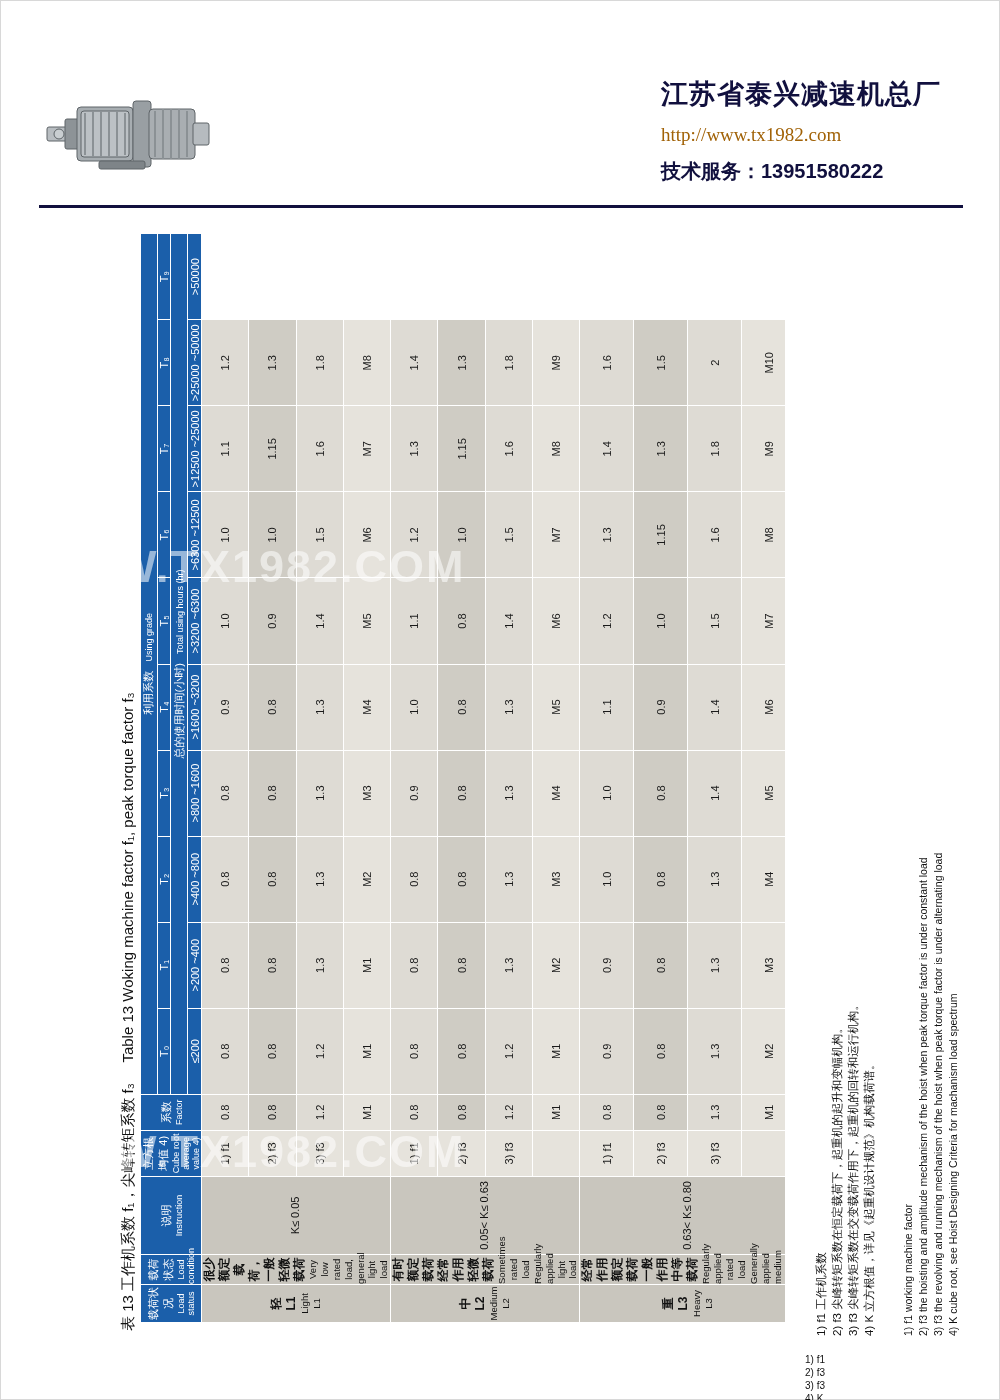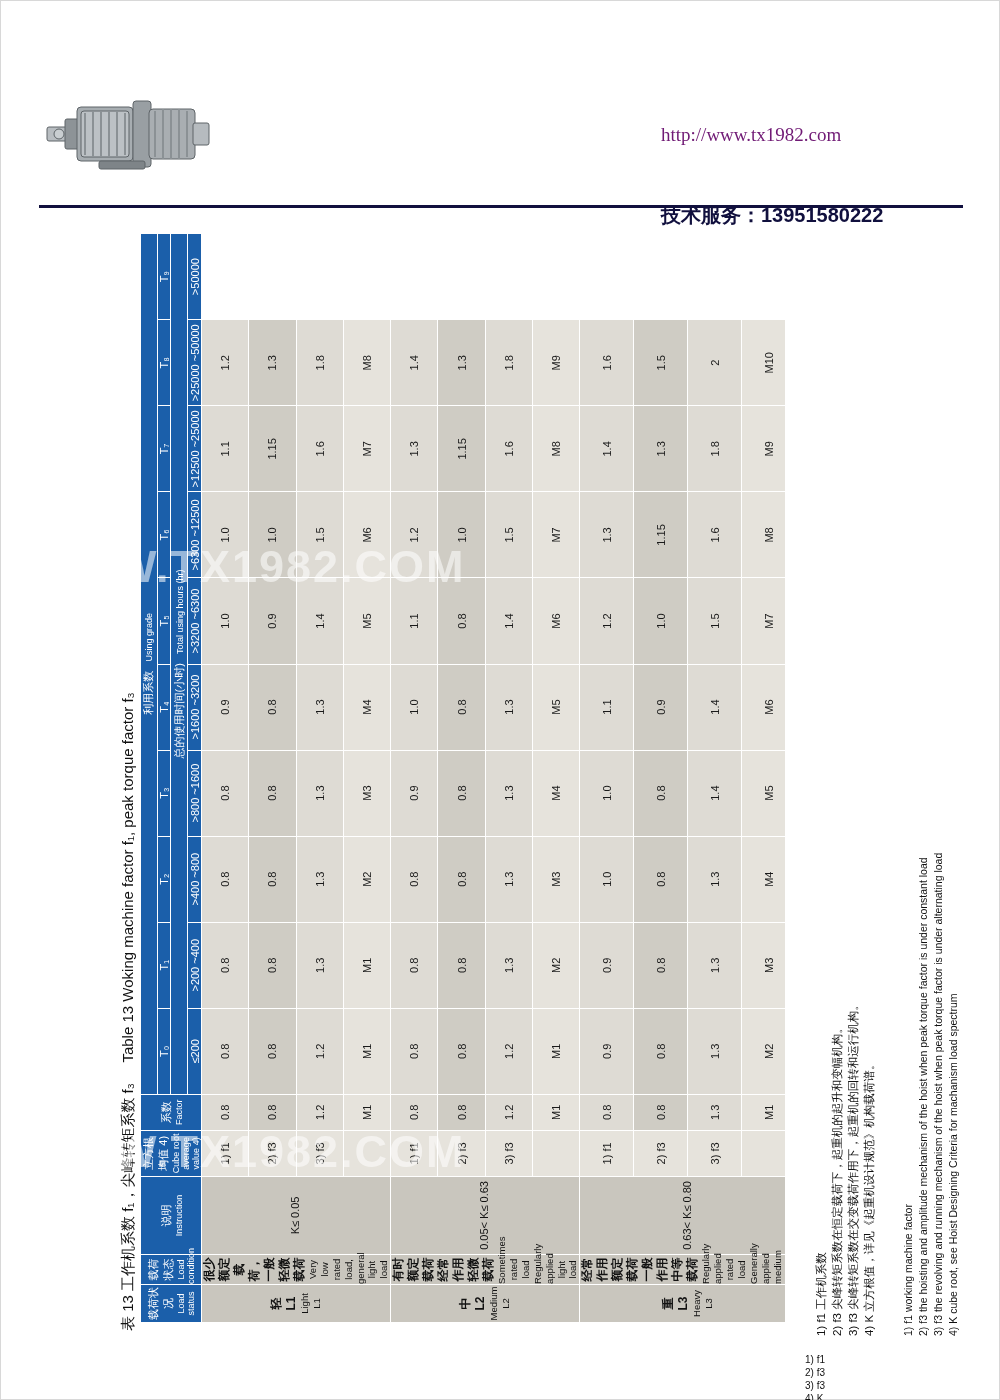--- a/index.html
+++ b/index.html
@@ -24,29 +24,28 @@
     position:absolute;left:38px;top:78px;width:180px;height:110px;
   }
   .company{
     position:absolute;left:660px;top:75px;
     font-size:27px;font-weight:bold;color:#11103e;
     letter-spacing:1px;
     white-space:nowrap;
   }
   .website{
     position:absolute;left:660px;top:123px;
-    font-size:19px;color:#701a75;
+    font-size:19px;color:#a16207;
     font-family:"Liberation Serif", serif;
     white-space:nowrap;
   }
   .service{
     position:absolute;left:660px;top:157px;
     font-size:20px;font-weight:bold;color:#11103e;
     white-space:nowrap;
-    margin-top:44px;
   }
   .hr-rule{
     position:absolute;left:38px;top:204px;width:924px;height:3px;background:#11103e;
   }
 
   
   .wm{
     position:absolute;
     font-family:"Liberation Sans", sans-serif;
     font-weight:bold;
@@ -158,20 +157,21 @@
           <rect x="94" y="22" width="18" height="66" rx="3" fill="#999fa3"></rect>
           <rect x="110" y="30" width="46" height="50" rx="4" fill="#a9aeb2"></rect>
           <path d="M116 32 L116 78 M124 30 L124 80 M132 30 L132 80 M140 30 L140 80 M148 32 L148 78" stroke="#8b9195" stroke-width="2" fill="none"></path>
           <rect x="154" y="44" width="16" height="22" rx="2" fill="#b6bbbf"></rect>
           <rect x="60" y="82" width="46" height="8" rx="2" fill="#7e8488"></rect>
           <circle cx="20" cy="55" r="5" fill="#c9ced1"></circle>
         </g>
       </svg>
     </div>
 
+    <div class="company">江苏省泰兴减速机总厂</div>
     <div class="website">http://www.tx1982.com</div>
     <div class="service">技术服务：13951580222</div>
     <div class="hr-rule"></div>
   </div>
 
   <div class="vert title-vert">
     <span>表 13   工作机系数 f₁，尖峰转矩系数 f₃</span>
     &nbsp;&nbsp;&nbsp;
     <span>Table 13   Woking machine factor f₁, peak torque factor f₃</span>
   </div>

